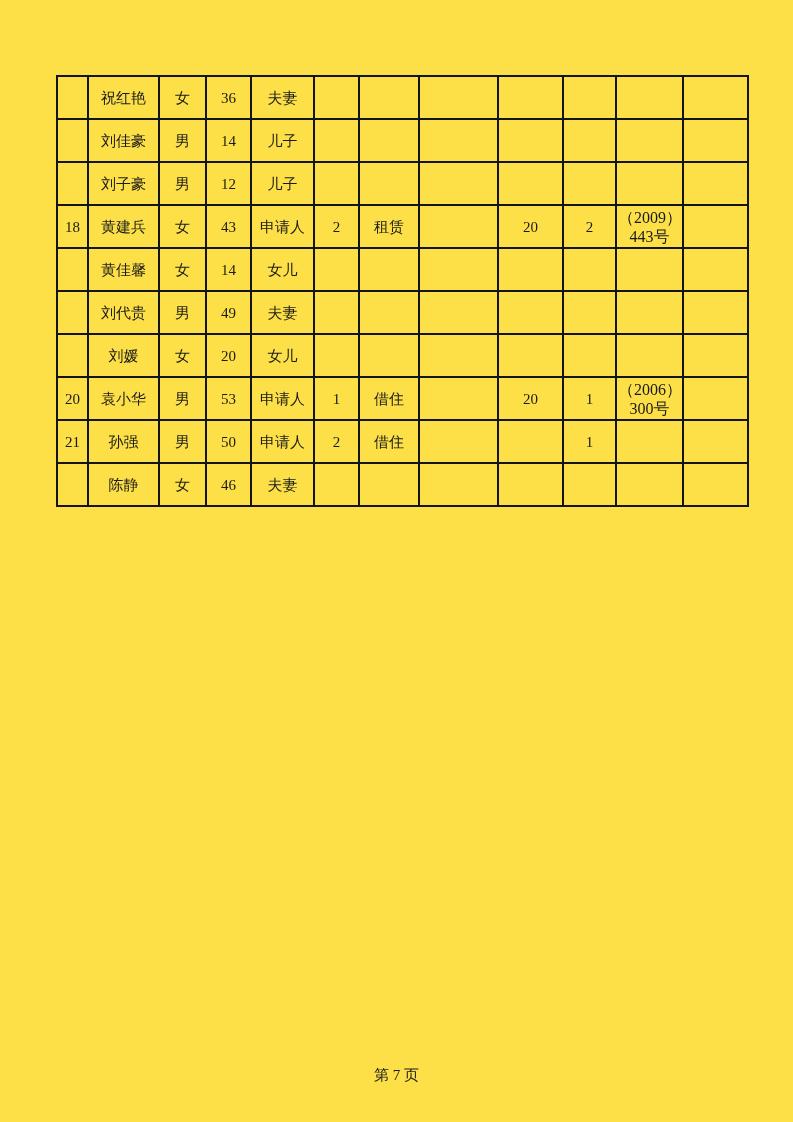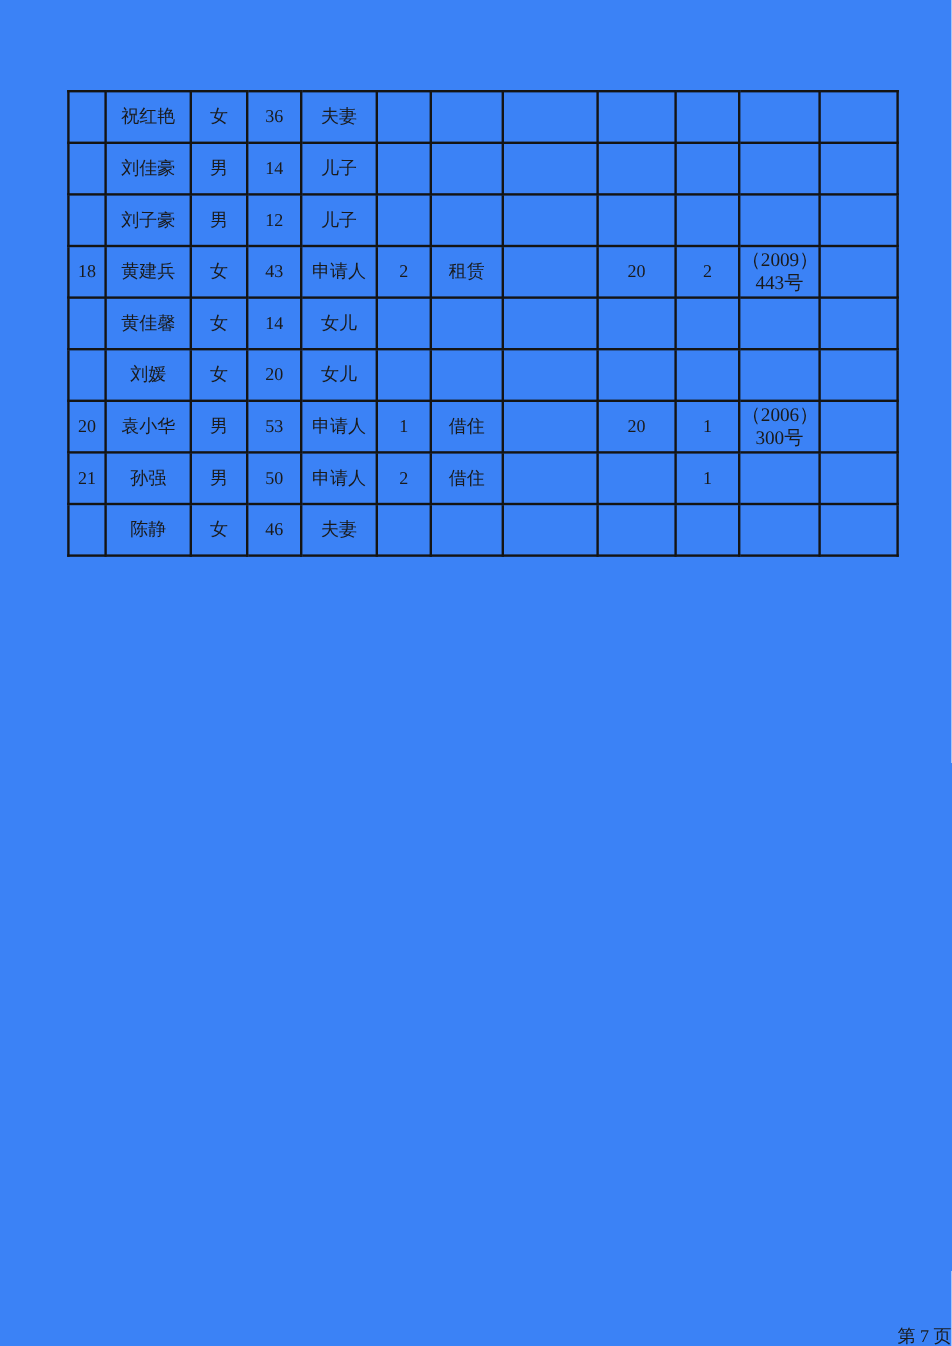--- a/index.html
+++ b/index.html
@@ -5,21 +5,21 @@
   * { margin: 0; padding: 0; box-sizing: border-box; }
   html, body { background: #ffffff; }
   body {
     font-family: "Liberation Serif", "DejaVu Serif", serif;
     color: #1a1a1a;
   }
   .page {
     position: relative;
     width: 793px;
     height: 1122px;
-    background: #3b82f6;
+    background: #fde047;
     overflow: hidden;
   }
   .data-table {
     position: absolute;
     left: 56px;
     top: 75px;
     border-collapse: collapse;
     table-layout: fixed;
     width: 691px;
   }
@@ -47,23 +47,23 @@
   .c10 { width: 67px; }
   .c11 { width: 65px; }
   .data-table td.col-10 {
     font-size: 16px;
     line-height: 19px;
     white-space: pre-line;
   }
   .footer {
     position: absolute;
     left: 0;
-    top: 1104px;
+    top: 1066px;
     width: 793px;
-    text-align: right;
+    text-align: center;
     font-size: 15px;
     color: #1a1a1a;
   }
 </style>
 </head>
 <body>
 
 <div class="page">
 
   <table class="data-table">
@@ -148,20 +148,34 @@
           <td class="cell col-5"></td>
           <td class="cell col-6"></td>
           <td class="cell col-7"></td>
           <td class="cell col-8"></td>
           <td class="cell col-9"></td>
           <td class="cell col-10"></td>
           <td class="cell col-11"></td>
         </tr>
         <tr>
           <td class="cell col-0"></td>
+          <td class="cell col-1">刘代贵</td>
+          <td class="cell col-2">男</td>
+          <td class="cell col-3">49</td>
+          <td class="cell col-4">夫妻</td>
+          <td class="cell col-5"></td>
+          <td class="cell col-6"></td>
+          <td class="cell col-7"></td>
+          <td class="cell col-8"></td>
+          <td class="cell col-9"></td>
+          <td class="cell col-10"></td>
+          <td class="cell col-11"></td>
+        </tr>
+        <tr>
+          <td class="cell col-0"></td>
           <td class="cell col-1">刘媛</td>
           <td class="cell col-2">女</td>
           <td class="cell col-3">20</td>
           <td class="cell col-4">女儿</td>
           <td class="cell col-5"></td>
           <td class="cell col-6"></td>
           <td class="cell col-7"></td>
           <td class="cell col-8"></td>
           <td class="cell col-9"></td>
           <td class="cell col-10"></td>

